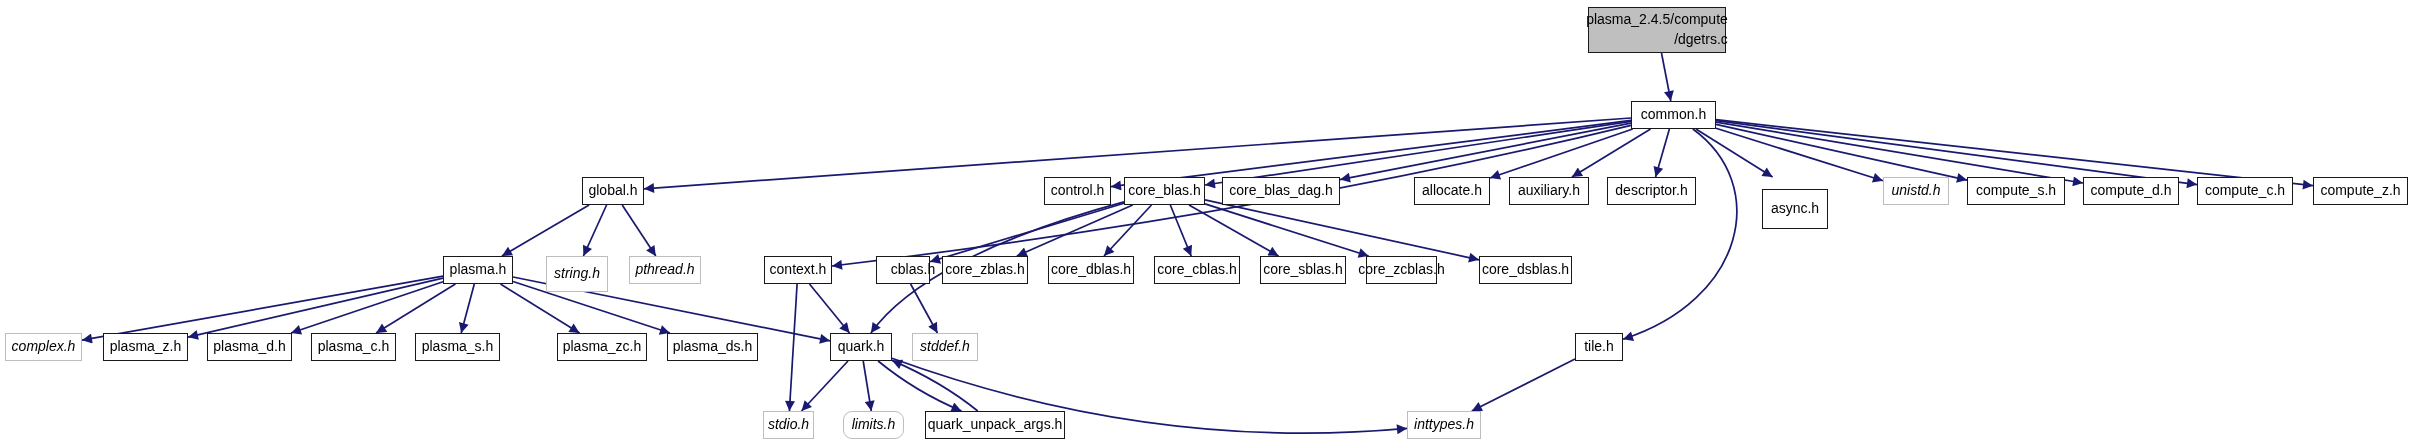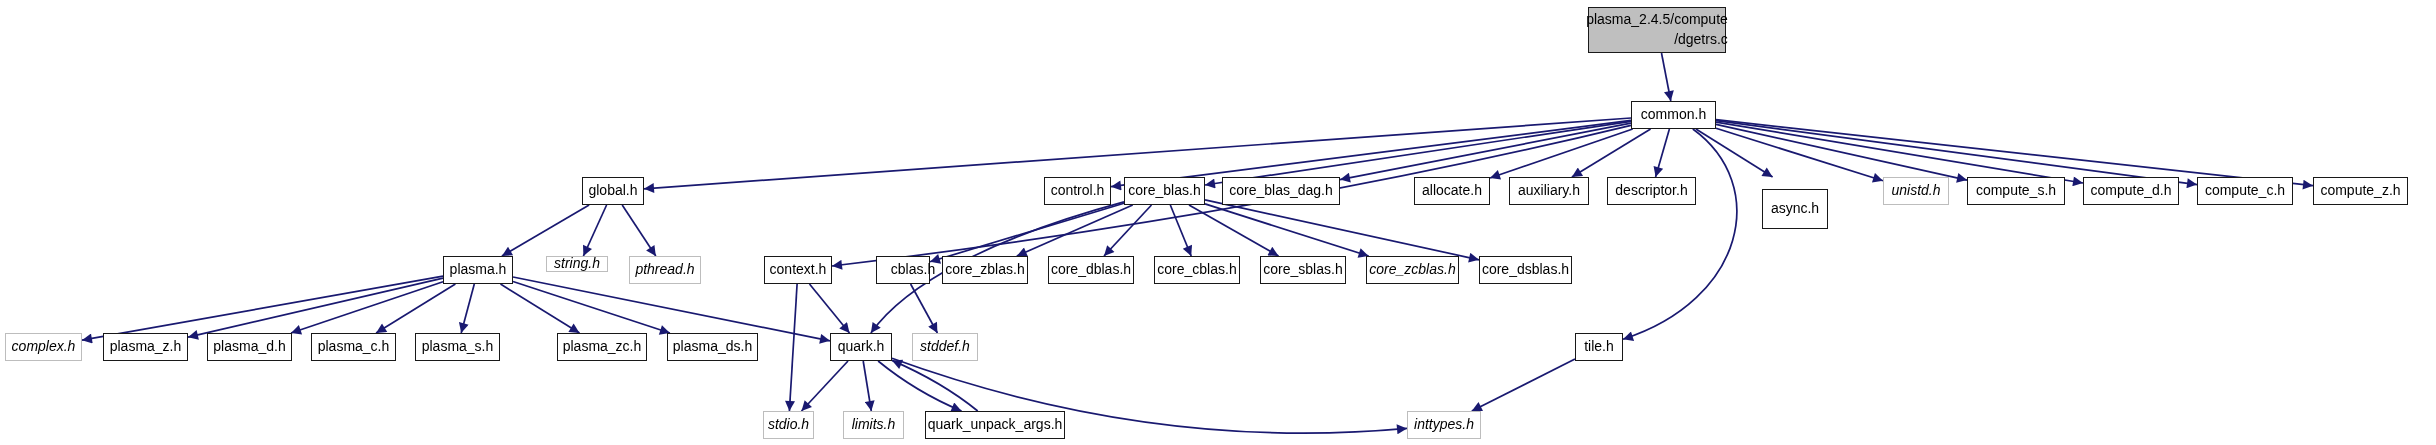--- a/index.html
+++ b/index.html
@@ -91,37 +91,37 @@
     <div class="node internal" style="left: 1414px; top: 177px; width: 76px; height: 28px;">allocate.h</div>
     <div class="node internal" style="left: 1509px; top: 177px; width: 80px; height: 28px;">auxiliary.h</div>
     <div class="node internal" style="left: 1607px; top: 177px; width: 89px; height: 28px;">descriptor.h</div>
     <div class="node internal" style="left: 1762px; top: 189px; width: 66px; height: 40px;">async.h</div>
     <div class="node external" style="left: 1883px; top: 177px; width: 66px; height: 28px;">unistd.h</div>
     <div class="node internal" style="left: 1967px; top: 177px; width: 98px; height: 28px;">compute_s.h</div>
     <div class="node internal" style="left: 2083px; top: 177px; width: 96px; height: 28px;">compute_d.h</div>
     <div class="node internal" style="left: 2197px; top: 177px; width: 96px; height: 28px;">compute_c.h</div>
     <div class="node internal" style="left: 2313px; top: 177px; width: 95px; height: 28px;">compute_z.h</div>
     <div class="node internal" style="left: 443px; top: 256px; width: 70px; height: 28px;">plasma.h</div>
-    <div class="node external" style="left: 546px; top: 256px; width: 62px; height: 16px;">string.h</div>
+    <div class="node external" style="left: 546px; top: 256px; width: 62px; height: 36px;">string.h</div>
     <div class="node external" style="left: 629px; top: 256px; width: 72px; height: 28px;">pthread.h</div>
     <div class="node internal" style="left: 764px; top: 256px; width: 68px; height: 28px;">context.h</div>
     <div class="node internal" style="left: 876px; top: 256px; width: 54px; height: 28px; padding-left: 20px;">cblas.h</div>
     <div class="node internal" style="left: 942px; top: 256px; width: 86px; height: 28px;">core_zblas.h</div>
     <div class="node internal" style="left: 1048px; top: 256px; width: 86px; height: 28px;">core_dblas.h</div>
     <div class="node internal" style="left: 1154px; top: 256px; width: 86px; height: 28px;">core_cblas.h</div>
     <div class="node internal" style="left: 1260px; top: 256px; width: 86px; height: 28px;">core_sblas.h</div>
-    <div class="node internal" style="left: 1366px; top: 256px; width: 93px; height: 28px; font-style: italic;">core_zcblas.h</div>
+    <div class="node internal" style="left: 1366px; top: 256px; width: 71px; height: 28px;">core_zcblas.h</div>
     <div class="node internal" style="left: 1479px; top: 256px; width: 93px; height: 28px;">core_dsblas.h</div>
     <div class="node external" style="left: 5px; top: 333px; width: 77px; height: 28px;">complex.h</div>
     <div class="node internal" style="left: 103px; top: 333px; width: 85px; height: 28px;">plasma_z.h</div>
     <div class="node internal" style="left: 207px; top: 333px; width: 85px; height: 28px;">plasma_d.h</div>
     <div class="node internal" style="left: 311px; top: 333px; width: 85px; height: 28px;">plasma_c.h</div>
     <div class="node internal" style="left: 415px; top: 333px; width: 85px; height: 28px;">plasma_s.h</div>
     <div class="node internal" style="left: 557px; top: 333px; width: 90px; height: 28px;">plasma_zc.h</div>
     <div class="node internal" style="left: 667px; top: 333px; width: 91px; height: 28px;">plasma_ds.h</div>
     <div class="node internal" style="left: 830px; top: 333px; width: 62px; height: 28px;">quark.h</div>
     <div class="node external" style="left: 912px; top: 333px; width: 66px; height: 28px;">stddef.h</div>
     <div class="node internal" style="left: 1575px; top: 333px; width: 48px; height: 28px;">tile.h</div>
     <div class="node external" style="left: 763px; top: 411px; width: 51px; height: 28px;">stdio.h</div>
-    <div class="node external" style="left: 843px; top: 411px; width: 61px; height: 28px;">limits.h</div>
+    <div class="node external" style="left: 843px; top: 411px; width: 61px; height: 28px; border-radius: 9px;">limits.h</div>
     <div class="node internal" style="left: 925px; top: 411px; width: 140px; height: 28px;">quark_unpack_args.h</div>
     <div class="node external" style="left: 1407px; top: 411px; width: 74px; height: 28px;">inttypes.h</div>
   </div>
 
 </body></html>

